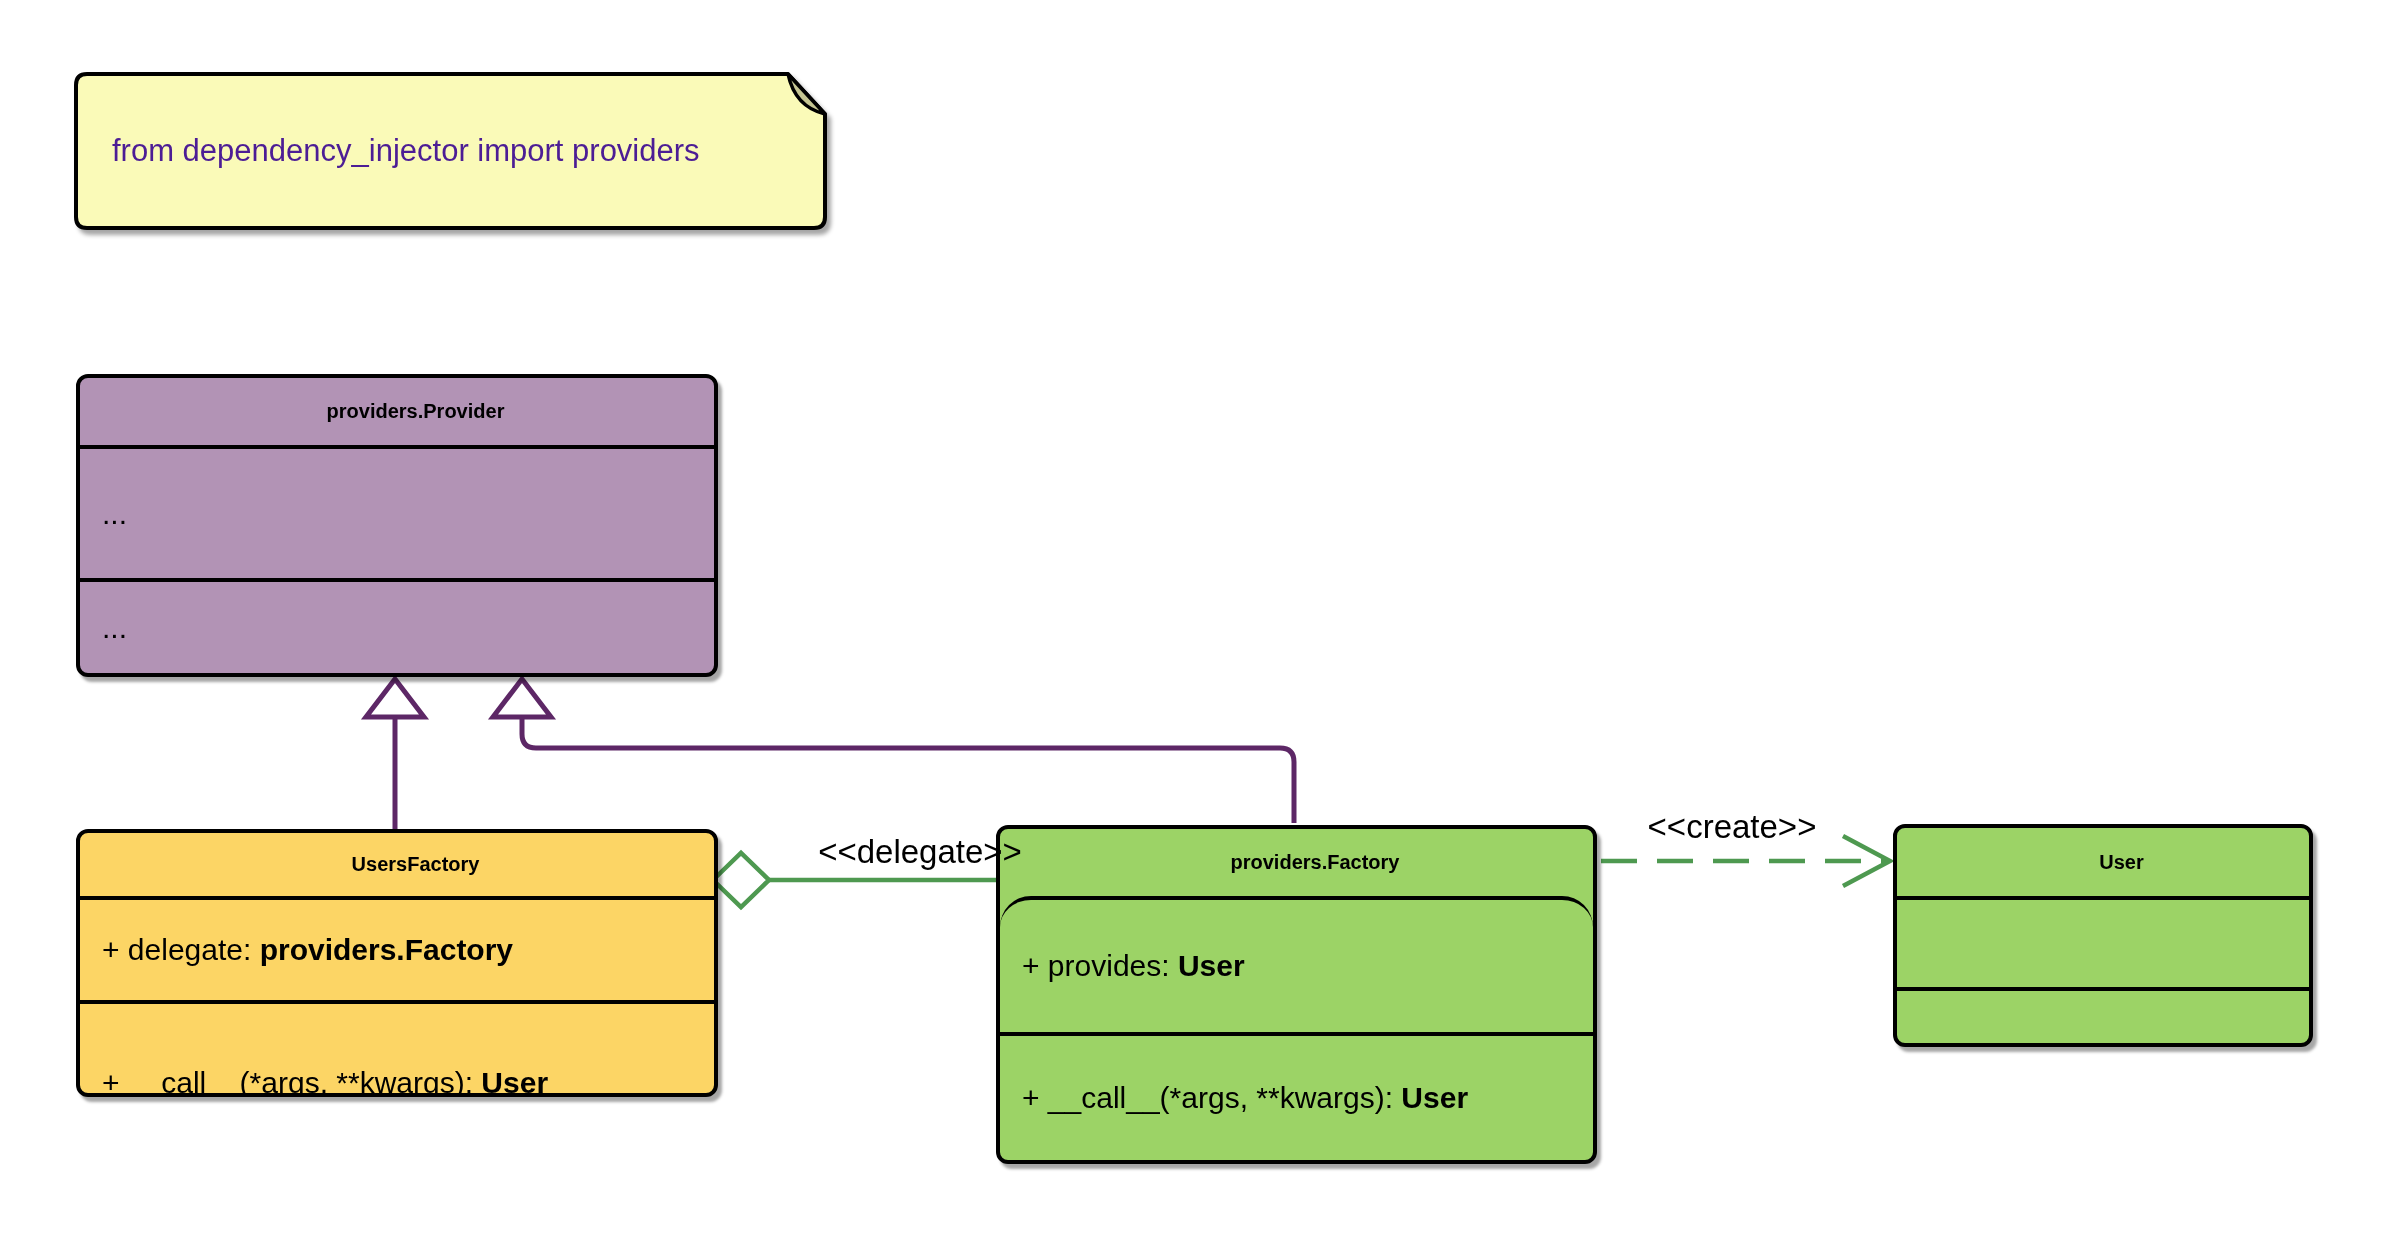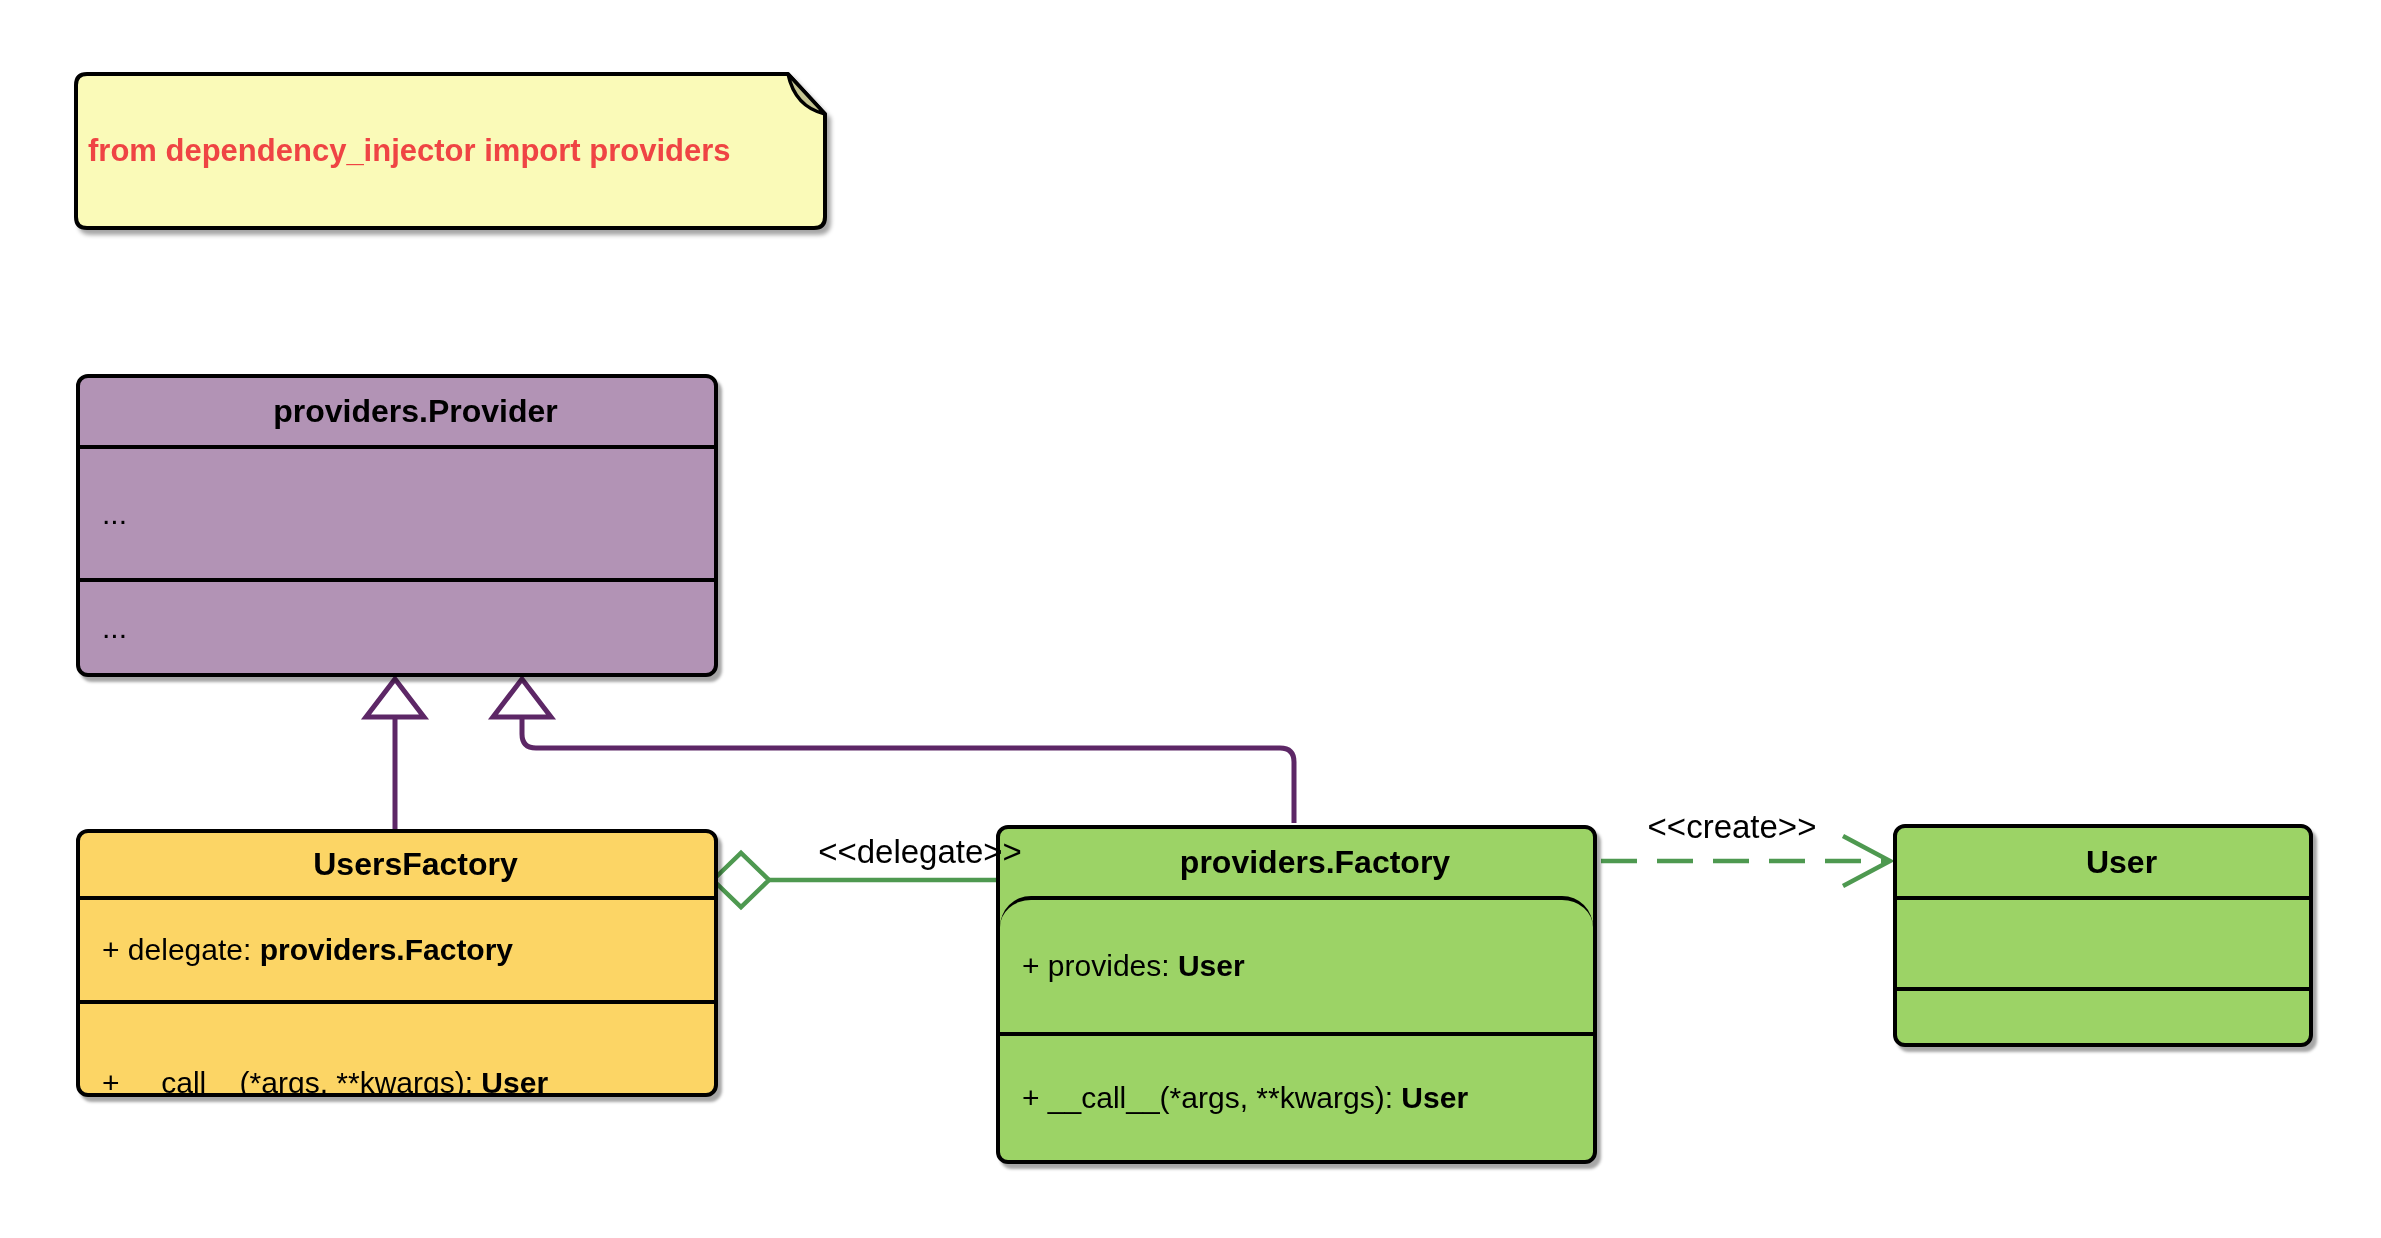--- a/index.html
+++ b/index.html
@@ -23,33 +23,33 @@
     overflow:hidden;
   }
   
   .note{position:absolute;left:74px;top:72px;width:753px;height:158px;}
   .note svg{position:absolute;left:0;top:0;filter:drop-shadow(4px 5px 2px rgba(0,0,0,0.35));}
   .note-body{fill:var(--note-fill);stroke:var(--border);stroke-width:4;stroke-linejoin:round;}
   .note-fold{fill:var(--note-fold);stroke:var(--border);stroke-width:3.5;stroke-linejoin:round;}
   .note-text{
     position:absolute;left:0;top:0;right:0;bottom:0;
     display:flex;align-items:center;
-    padding-left:14px;
-    font-size:31px;font-weight:bold;color:#ef4444;
+    padding-left:38px;
+    font-size:31px;font-weight:normal;color:#4c1d95;
   }
   
   .uml-class{
     position:absolute;box-sizing:border-box;
     border:4px solid var(--border);border-radius:12px;
     box-shadow:4px 5px 3px rgba(0,0,0,0.35);
     overflow:hidden;color:#000;
   }
   .uml-class .title{
     box-sizing:border-box;display:flex;align-items:center;justify-content:center;
-    font-size:32px;font-weight:bold;padding-left:37px;
+    font-size:20px;font-weight:bold;padding-left:37px;
   }
   .uml-class .section{
     box-sizing:border-box;border-top:4px solid var(--border);
     display:flex;align-items:center;
     padding-left:22px;font-size:30px;white-space:nowrap;
   }
   .uml-class .section b{font-weight:bold;}
   .provider{left:76px;top:374px;width:642px;height:303px;background:var(--provider-fill);}
   .provider .title{height:67px;}
   .provider .attrs{height:133px;}

